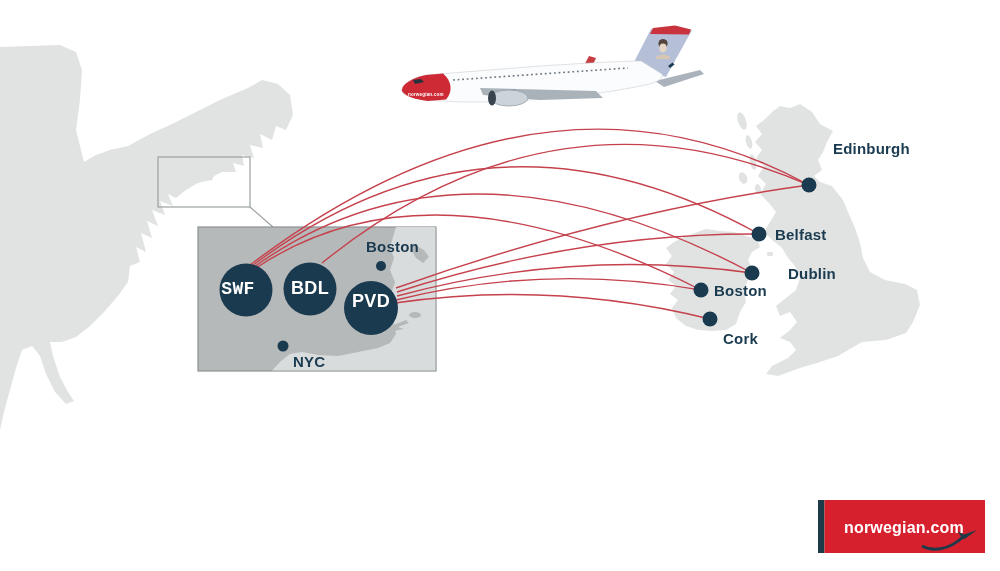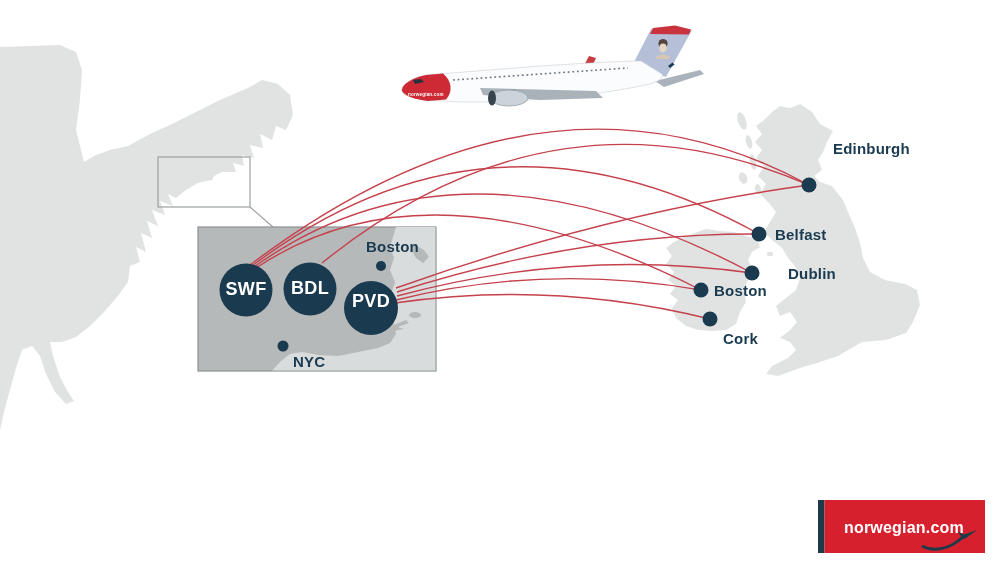--- a/index.html
+++ b/index.html
@@ -130,21 +130,21 @@
     </g>
 
     <g>
       <rect x="818" y="500" width="6.5" height="53" fill="#1d3a49"></rect>
       <rect x="824.5" y="500" width="160.5" height="53" fill="#d7202e"></rect>
       <path d="M922,546 C934,552.5 950,549 963,537" stroke="#1d3a49" stroke-width="2.8" fill="none"></path>
       <path d="M977,530 l-13,4.5 -6.5,-3 3.5,5 -4.5,4.5 9,-2.5 11.5,-8.5 Z" fill="#1d3a49"></path>
     </g>
   </svg>
 
-  <div class="airport-code" style="left:216px;top:279px;">SWF</div>
+  <div class="airport-code" style="left:208px;top:279px;font-family:Liberation Mono, monospace;">SWF</div>
   <div class="airport-code" style="left:280px;top:278px;">BDL</div>
   <div class="airport-code" style="left:341px;top:291px;">PVD</div>
 
   <div class="city-label" style="left:366px;top:238px;">Boston</div>
   <div class="city-label" style="left:293px;top:353px;">NYC</div>
 
   <div class="city-label" style="left:814px;top:140px;margin-left:19px;">Edinburgh</div>
   <div class="city-label" style="left:775px;top:226px;text-align:center;">Belfast</div>
   <div class="city-label" style="left:768px;top:265px;margin-left:20px;">Dublin</div>
   <div class="city-label" style="left:714px;top:282px;">Boston</div>

